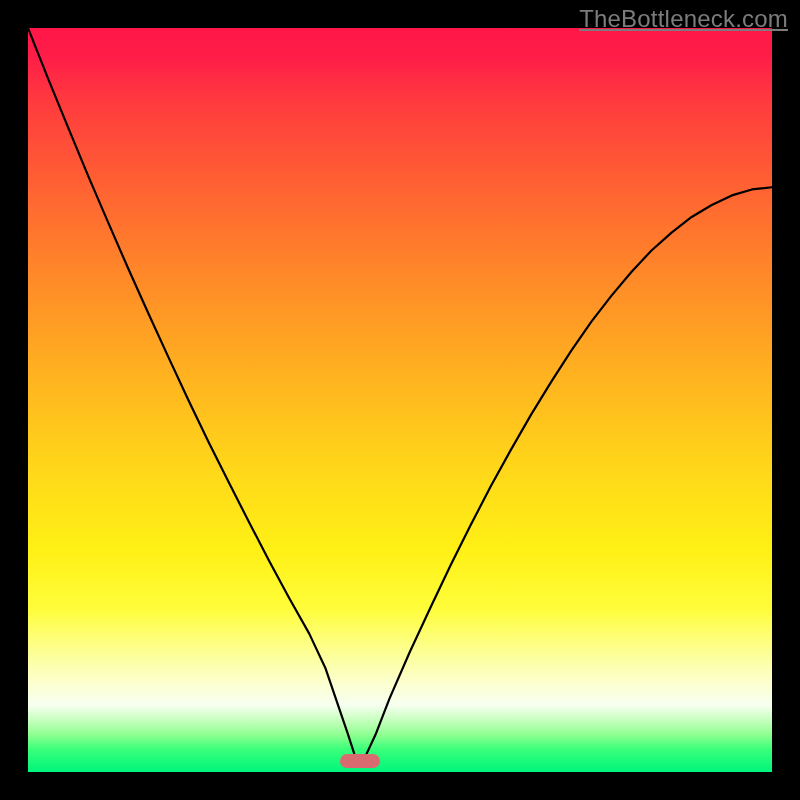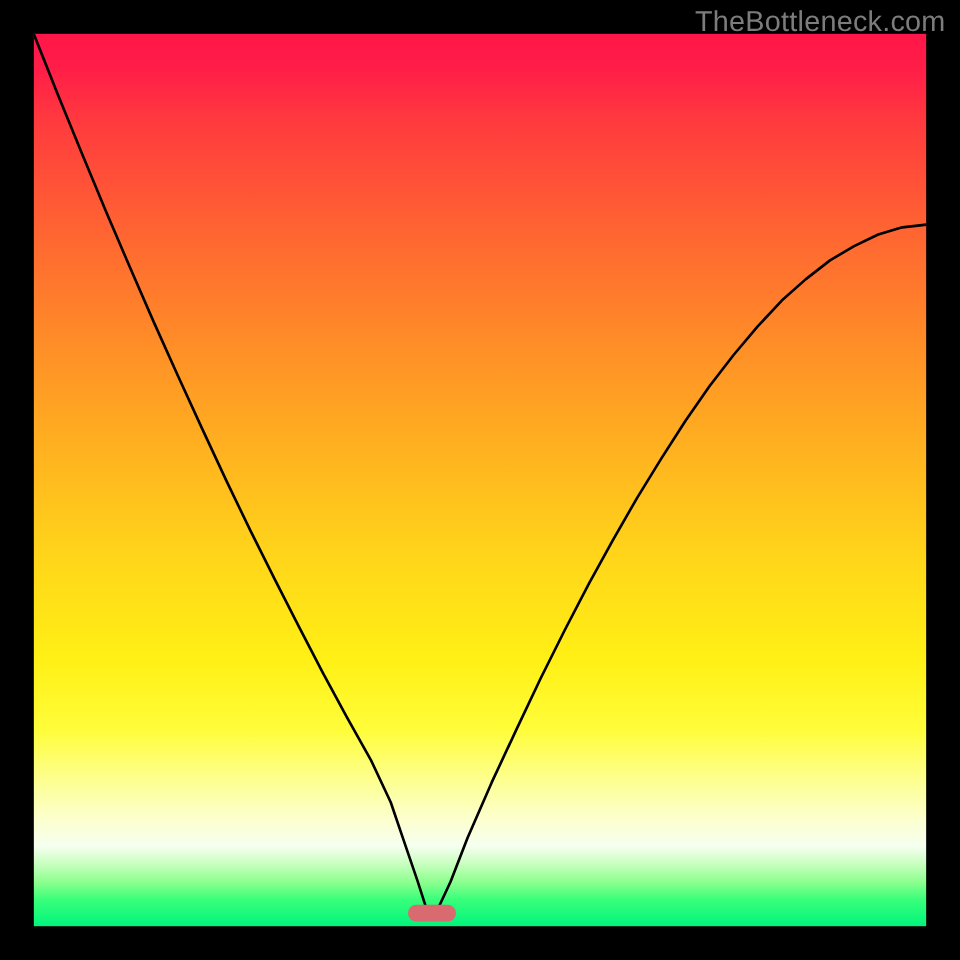--- a/index.html
+++ b/index.html
@@ -60,20 +60,21 @@
   }
   .watermark {
     position: absolute;
     top: 5px;
     right: 12px;
     color: #7c7c7c;
     font-size: 24px;
     letter-spacing: 0.2px;
     font-weight: 400;
     user-select: none;
+    text-decoration: underline;
   }
   svg.curve {
     position: absolute;
     left: 0;
     top: 0;
     width: 100%;
     height: 100%;
   }
 </style>
 </head>

